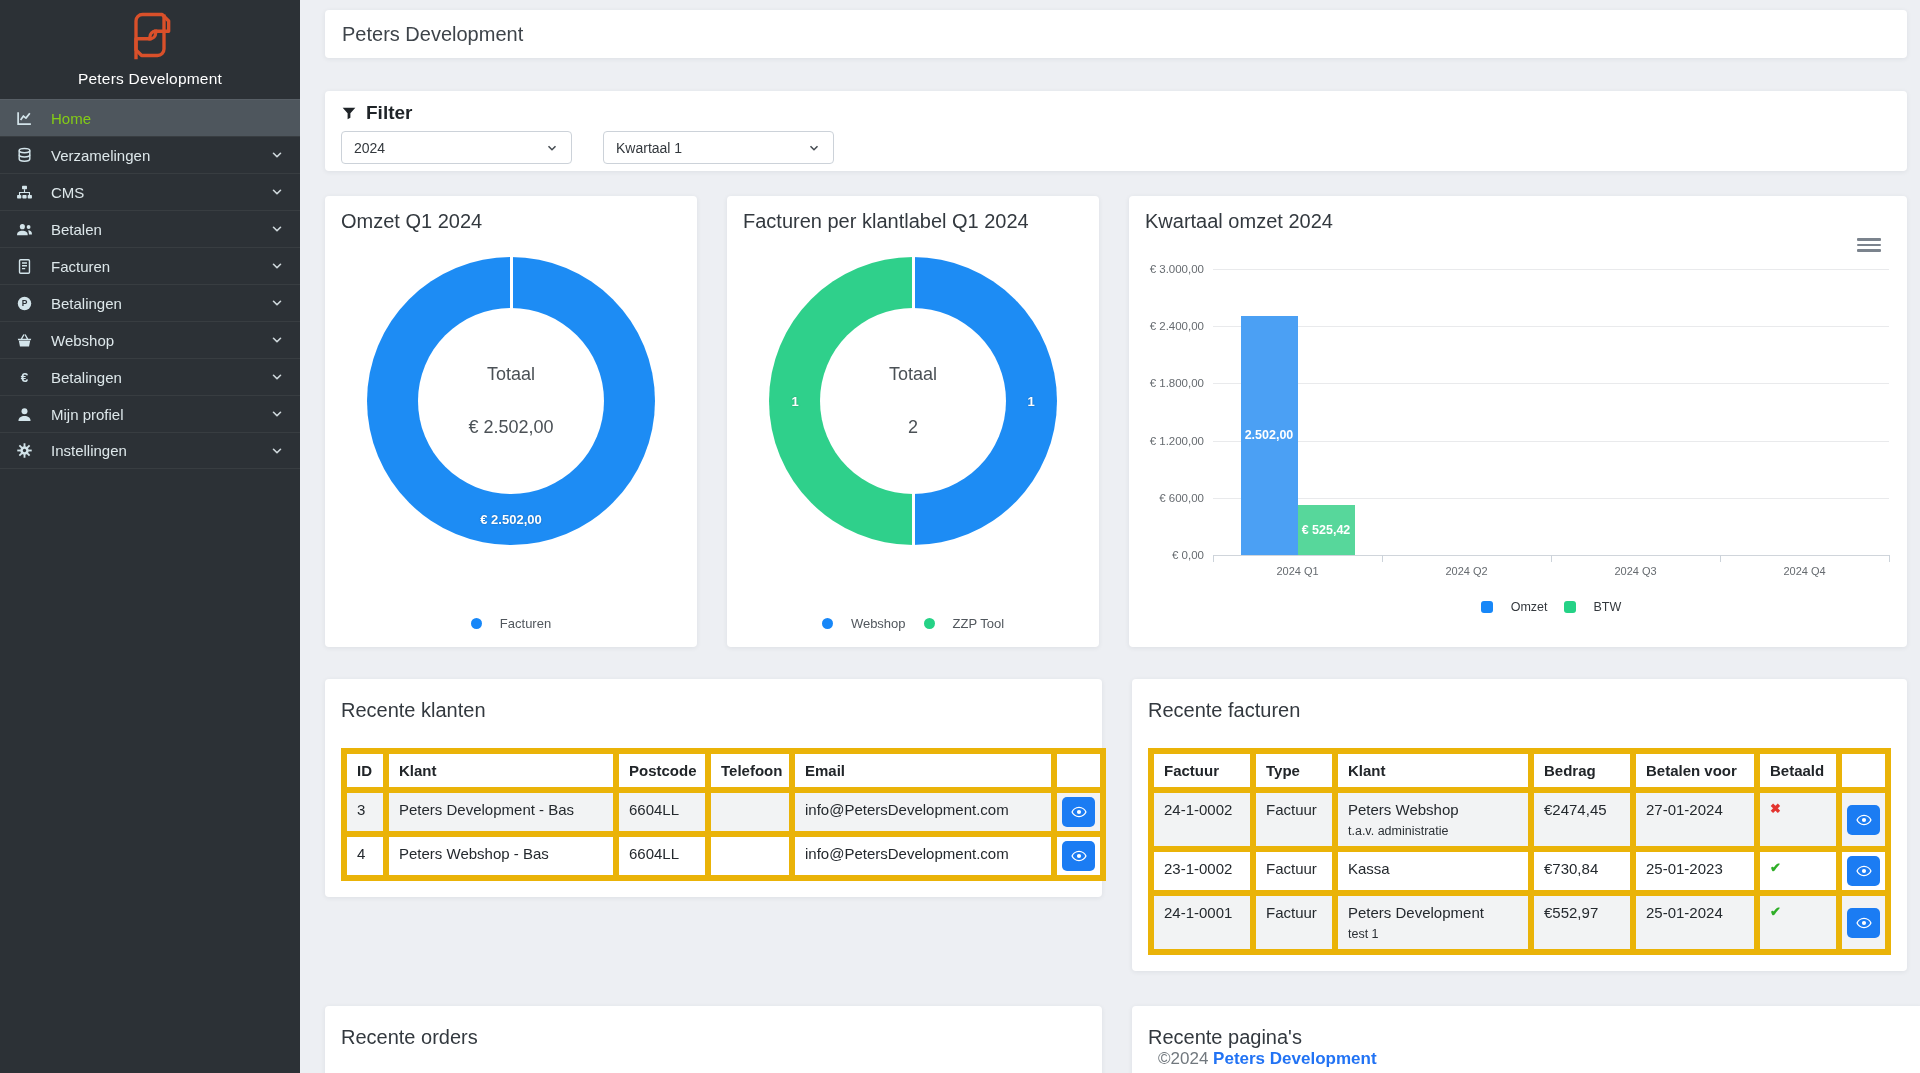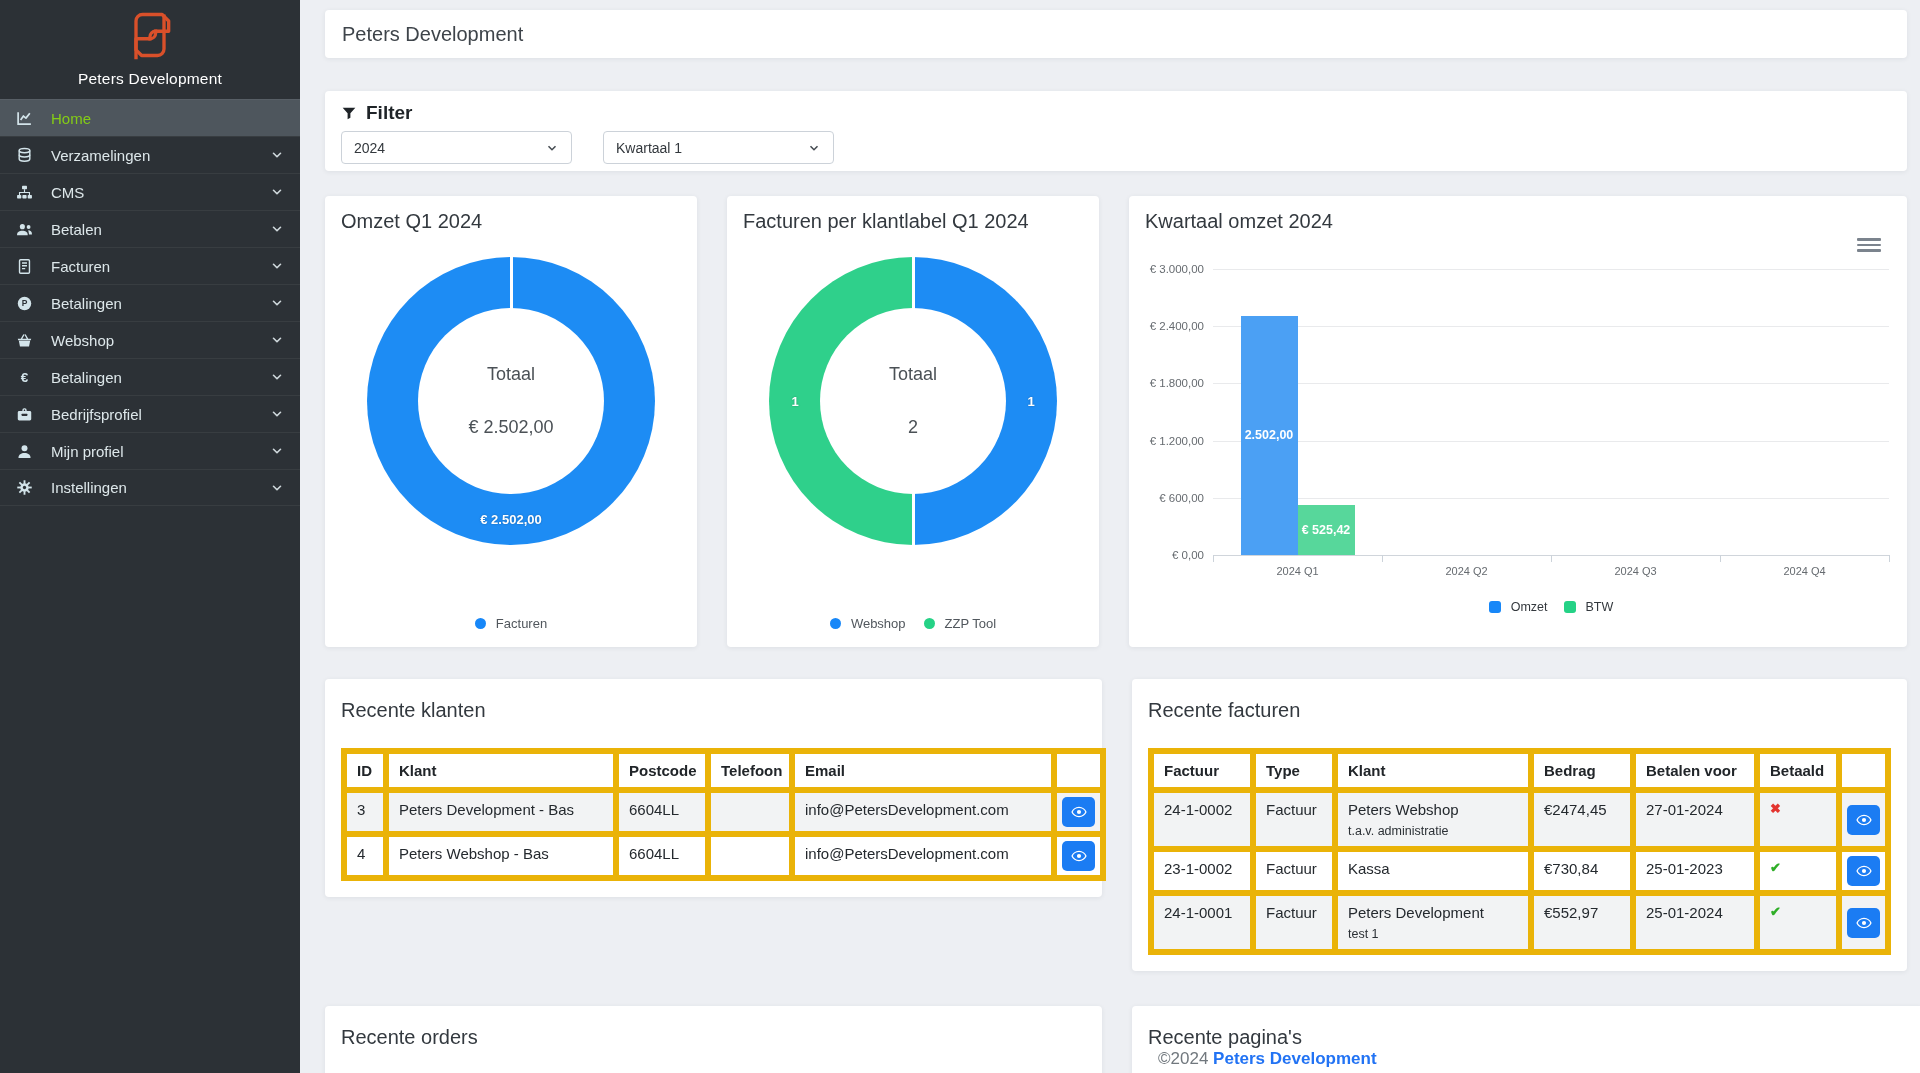--- a/index.html
+++ b/index.html
@@ -43,21 +43,21 @@
   .donut-wrap { position:absolute; left:50%; top:61px; transform:translateX(-50%); width:288px; height:288px; }
   .donut { width:288px; height:288px; border-radius:50%; position:relative; }
   .donut-divider { position:absolute; left:calc(50% - 1.5px); top:0; width:3px; height:52px;
     background:#fff; transform-origin:1.5px 144px; }
   .donut-hole { position:absolute; left:51px; top:51px; width:186px; height:186px; border-radius:50%;
     background:#fff; display:flex; flex-direction:column; align-items:center; justify-content:center; gap:32px; }
   .donut-hole .t1, .donut-hole .t2 { font-size:18px; color:#4b5156; }
   .slice-label { position:absolute; transform:translate(-50%,-50%); color:#fff; font-weight:bold;
     font-size:13px; text-shadow:0 0 2px rgba(0,0,0,.3); white-space:nowrap; }
   .legend { position:absolute; left:0; right:0; bottom:16px; display:flex; justify-content:center; gap:18px; }
-  .legend-item { display:flex; align-items:center; gap:10px; font-size:13px; color:#51575d; cursor:pointer; }
+  .legend-item { display:flex; align-items:center; gap:18px; font-size:13px; color:#51575d; cursor:pointer; }
   .legend-dot { width:11px; height:11px; border-radius:50%; }
   .legend-sq { width:12px; height:12px; border-radius:3px; }
 
   .hamburger { position:absolute; top:42px; right:26px; width:24px; cursor:pointer; }
   .hamburger span { display:block; height:2.5px; background:#7b838d; margin-bottom:3px; border-radius:1px; }
 
   .bar-plot { position:absolute; left:84px; right:18px; top:73px; height:287px; border-bottom:1px solid #d0d5db; }
   .gridline { position:absolute; left:0; right:0; height:1px; background:#e9eaec; }
   .ylabel { position:absolute; right:calc(100% + 9px); transform:translateY(-50%); font-size:11.5px;
     color:#666b70; white-space:nowrap; }
@@ -204,35 +204,20 @@
           </svg>
         </span>
       </div>
       <div class="menu-item">
         <span class="mi-icon">
           <svg viewBox="0 0 24 24" fill="currentColor">
             <text x="12" y="18.5" text-anchor="middle" font-size="19" font-weight="bold" fill="currentColor" font-family="Liberation Sans, sans-serif">€</text>
           </svg>
         </span>
         <span>Betalingen</span>
-        <span class="chev">
-          <svg viewBox="0 0 24 24" fill="none" stroke="currentColor" stroke-width="2.8" stroke-linecap="round" stroke-linejoin="round">
-            <path d="M6 9l6 6 6-6"></path>
-          </svg>
-        </span>
-      </div>
-      <div class="menu-item">
-        <span class="mi-icon">
-          <svg viewBox="0 0 24 24" fill="currentColor">
-            <path d="M9 7V5.5A2.5 2.5 0 0111.5 3h1A2.5 2.5 0 0115 5.5V7h-2V5.5a.5.5 0 00-.5-.5h-1a.5.5 0 00-.5.5V7z"></path>
-            <rect x="2.5" y="7" width="19" height="13.5" rx="2"></rect>
-            <rect x="8" y="11" width="8" height="3" fill="#2c3136" rx="0.5"></rect>
-          </svg>
-        </span>
-        <span>Bedrijfsprofiel</span>
         <span class="chev">
           <svg viewBox="0 0 24 24" fill="none" stroke="currentColor" stroke-width="2.8" stroke-linecap="round" stroke-linejoin="round">
             <path d="M6 9l6 6 6-6"></path>
           </svg>
         </span>
       </div>
       <div class="menu-item">
         <span class="mi-icon">
           <svg viewBox="0 0 24 24" fill="currentColor">
             <circle cx="12" cy="7.5" r="4.2"></circle>

